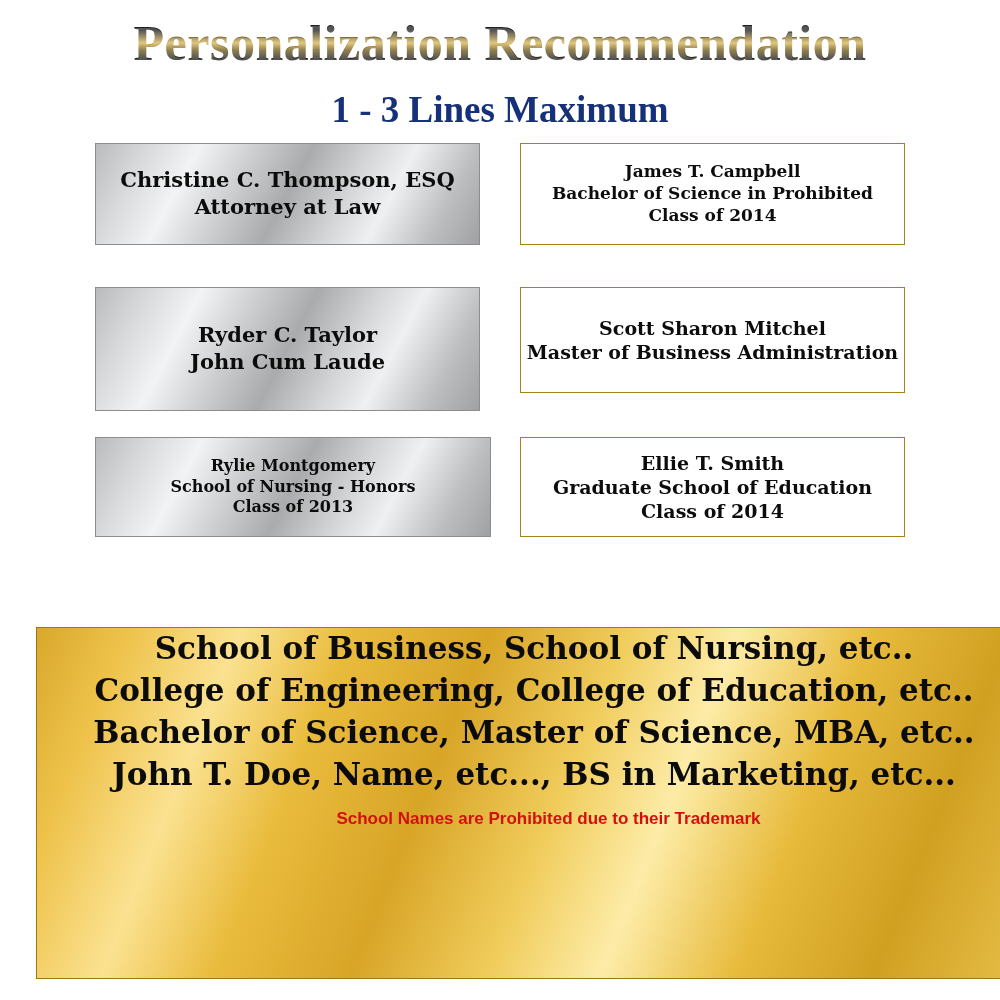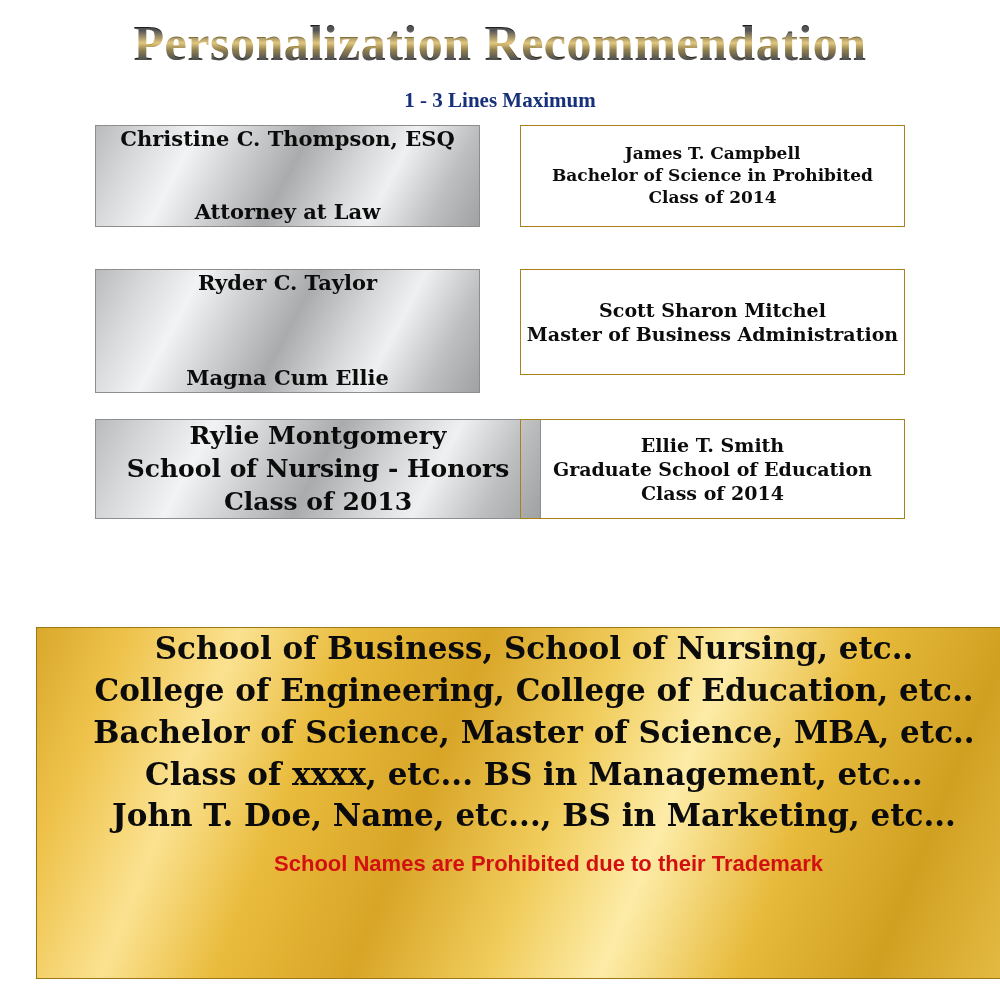--- a/index.html
+++ b/index.html
@@ -41,21 +41,21 @@
     background-clip: text;
     -webkit-text-fill-color: transparent;
     text-shadow: 0 1px 0 rgba(255,255,255,0.25);
     white-space: nowrap;
   }
 
   .sub-title {
     text-align: center;
     font-family: "Liberation Serif", serif;
     font-weight: bold;
-    font-size: 21px;
+    font-size: 37px;
     color: #16307a;
     margin: 14px 0 0 0;
   }
 
   
   .col-heads {
     position: relative;
     height: 26px;
     margin-top: 26px;
   }
@@ -99,21 +99,20 @@
       linear-gradient(118deg,
         #b9bbbd 0%,
         #d7d9db 12%,
         #f2f3f4 24%,
         #cfd1d3 36%,
         #a9abad 50%,
         #d4d6d8 64%,
         #eef0f1 74%,
         #bcbec0 88%,
         #9fa1a3 100%);
-    justify-content: space-between;
   }
   .gold-plate {
     background:
       linear-gradient(118deg,
         #d8a62b 0%,
         #f0c64f 10%,
         #fbe08c 20%,
         #e8b93c 32%,
         #d9a426 44%,
         #f5d濃 0%,
@@ -121,21 +120,21 @@
         #fdeaa4 68%,
         #e6b83a 80%,
         #cf9c22 92%,
         #e2b63a 100%);
     border-color: #a9801c;
   }
 
   
   .p-s1 { left: 95px;  top: 8px;   width: 385px; height: 102px; font-size: 21px; }
   .p-s2 { left: 95px;  top: 152px; width: 385px; height: 124px; font-size: 21px; }
-  .p-s3 { left: 95px;  top: 302px; width: 446px; height: 100px; font-size: 25px; }
+  .p-s3 { left: 95px;  top: 302px; width: 396px; height: 100px; font-size: 16px; }
 
   
   .p-g1 { left: 520px; top: 8px;   width: 385px; height: 102px; font-size: 17px; }
   .p-g2 { left: 520px; top: 152px; width: 385px; height: 106px; font-size: 19px; }
   .p-g3 { left: 520px; top: 302px; width: 385px; height: 100px; font-size: 19px; }
 
   
   .big-plate {
     position: absolute;
     left: 36px;
@@ -166,21 +165,21 @@
     font-family: "DejaVu Serif", serif;
     font-weight: bold;
     font-size: 31px;
     color: #0b0b0b;
     line-height: 1.35;
     white-space: nowrap;
   }
   .big-plate .warn {
     font-family: "Liberation Sans", sans-serif;
     font-weight: bold;
-    font-size: 22px;
+    font-size: 17px;
     color: #d31010;
     margin-top: 14px;
     white-space: nowrap;
     margin-left: 29px;
   }
 </style>
 </head>
 <body>
 
 <div class="page">
@@ -192,21 +191,21 @@
 
   <div class="plates">
 
     <div class="plate silver-plate p-s1">
       <div class="line">Christine C. Thompson, ESQ</div>
       <div class="line">Attorney at Law</div>
     </div>
 
     <div class="plate silver-plate p-s2">
       <div class="line">Ryder C. Taylor</div>
-      <div class="line">Magna Cum Ellie</div>
+      <div class="line">John Cum Laude</div>
     </div>
 
     <div class="plate silver-plate p-s3">
       <div class="line">Rylie Montgomery</div>
       <div class="line">School of Nursing - Honors</div>
       <div class="line">Class of 2013</div>
     </div>
 
     <div class="plate gold-plate p-g1">
       <div class="line">James T. Campbell</div>
@@ -224,18 +223,17 @@
       <div class="line">Graduate School of Education</div>
       <div class="line">Class of 2014</div>
     </div>
 
   </div>
 
   <div class="big-plate">
     <div class="bline">School of Business, School of Nursing, etc..</div>
     <div class="bline">College of Engineering, College of Education, etc..</div>
     <div class="bline">Bachelor of Science, Master of Science, MBA, etc..</div>
-    <div class="bline">Class of xxxx, etc...   BS in Management, etc...</div>
     <div class="bline">John T. Doe, Name, etc..., BS in Marketing, etc...</div>
     <div class="warn">School Names are Prohibited due to their Trademark</div>
   </div>
 
 </div>
 
 </body></html>

